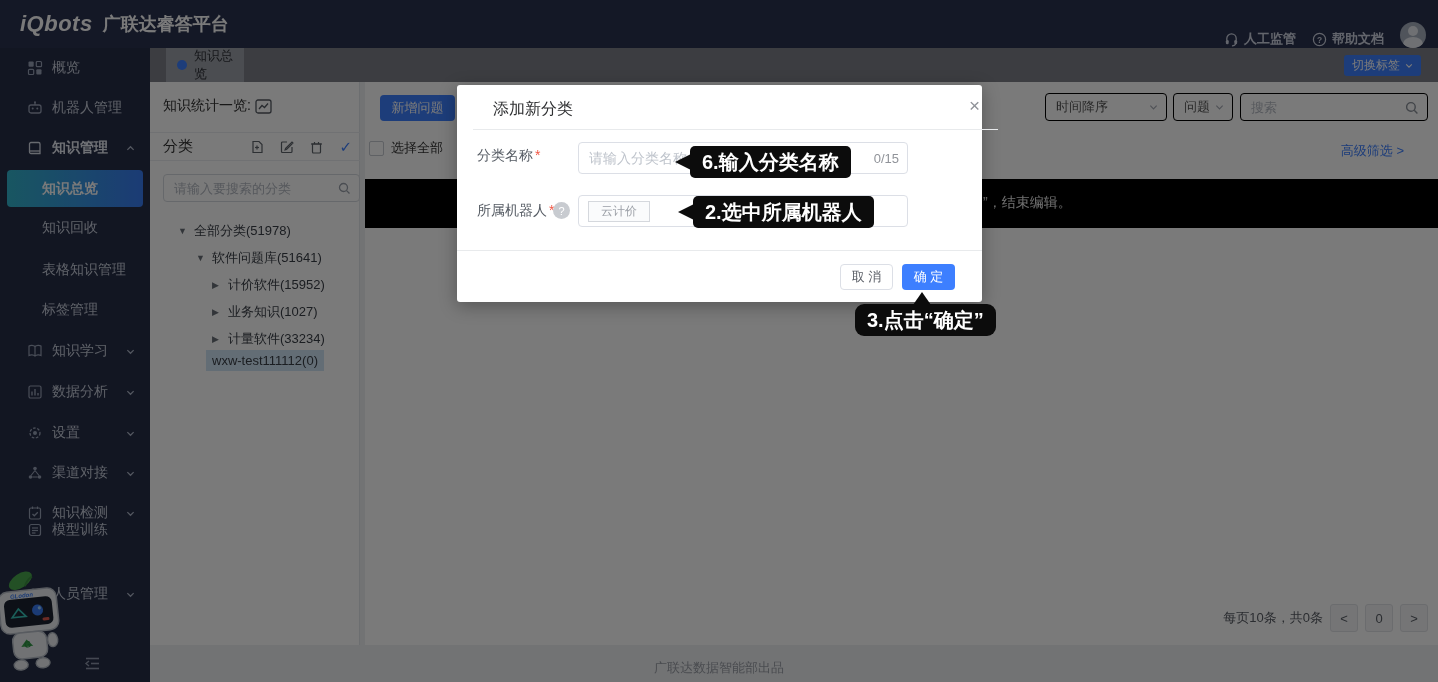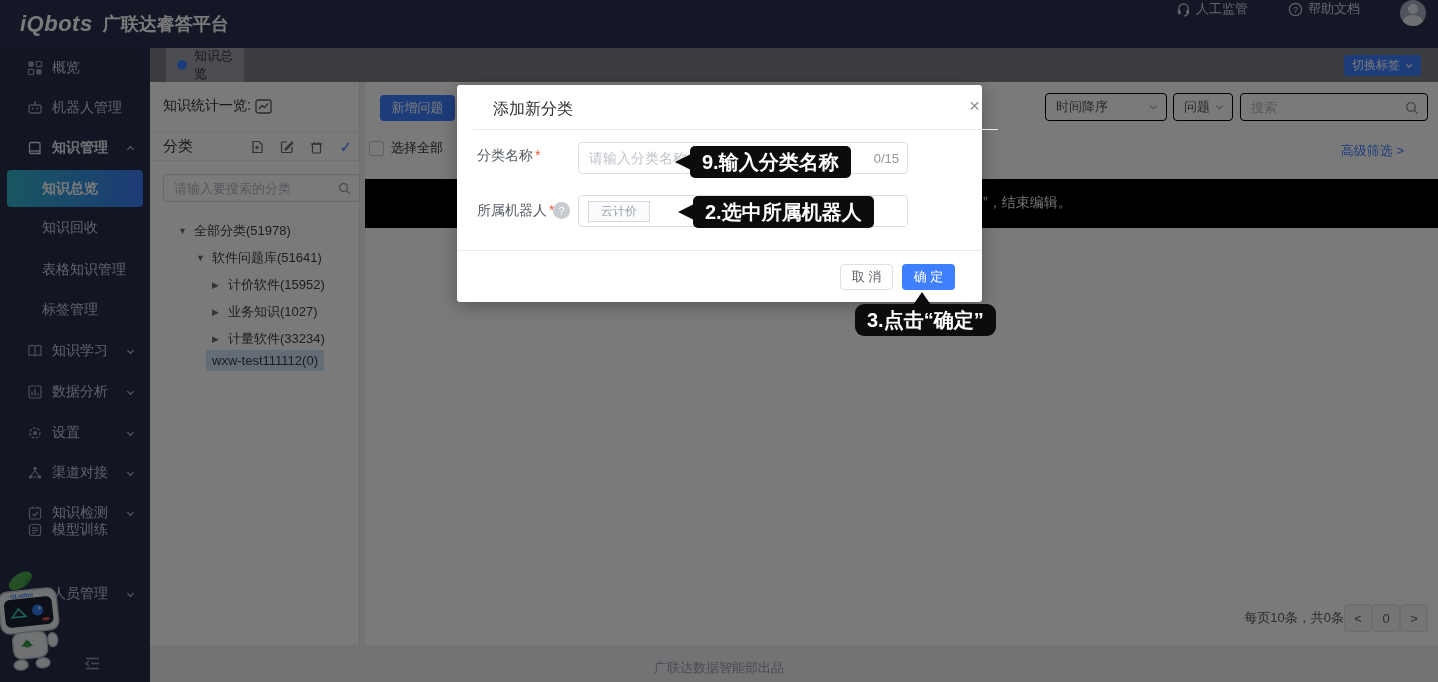--- a/index.html
+++ b/index.html
@@ -5,21 +5,21 @@
   * { margin:0; padding:0; box-sizing:border-box; }
   html,body { width:1438px; height:682px; overflow:hidden; }
   body { font-family:"Liberation Sans","DejaVu Sans",sans-serif; }
   #app { position:relative; width:1438px; height:682px; background:#eef0f3; overflow:hidden; }
 
   
   .hdr { position:absolute; left:0; top:0; width:1438px; height:48px; background:#2b3350; z-index:5; }
   .logo-wrap { position:absolute; left:20px; top:0; height:48px; display:flex; align-items:center; gap:10px; }
   .logo { color:#fff; font-size:22px; font-weight:bold; font-style:italic; letter-spacing:0.5px; }
   .brand { color:#fff; font-size:18px; font-weight:bold; }
-  .hdr-right { position:absolute; right:12px; top:0; height:48px; display:flex; align-items:flex-start; gap:40px; }
+  .hdr-right { position:absolute; right:12px; top:0; height:48px; display:flex; align-items:flex-end; gap:16px;font-weight:bold; }
   .hdr-link { display:flex; align-items:center; gap:5px; color:#cfd4e2; font-size:13px; cursor:pointer; }
   .avatar { width:26px; height:26px; border-radius:50%; background:#a8b0bf; position:relative; overflow:hidden; }
   .avatar:before { content:""; position:absolute; left:8px; top:4px; width:10px; height:10px; border-radius:50%; background:#e8ebf0; }
   .avatar:after { content:""; position:absolute; left:3px; top:15px; width:20px; height:14px; border-radius:50%; background:#e8ebf0; }
 
   
   .sidebar { position:absolute; left:0; top:48px; width:150px; height:634px; background:#262e47; z-index:4; }
   .nav-item { position:absolute; left:0; width:150px; height:28px; display:flex; align-items:center; color:#c6ccda; font-size:14px; cursor:pointer; }
   .nav-item .nic { width:16px; height:16px; margin-left:27px; margin-right:9px; flex:0 0 auto; }
   .nav-chev { position:absolute; right:16px; width:8px; height:8px; }
@@ -61,21 +61,21 @@
   .sel-field { left:808px; width:60px; padding-left:10px; }
   .search-box { left:875px; width:188px; }
   .search-box input { border:none; outline:none; background:transparent; width:150px; padding-left:10px; font-size:13px; color:#333; font-family:inherit; }
   .search-box input::placeholder { color:#b4b9c2; }
   .search-box .mag { position:absolute; right:8px; top:7px; }
   .selall { position:absolute; left:4px; top:57px; display:flex; align-items:center; gap:7px; font-size:13px; color:#333; }
   .cbx { width:15px; height:15px; border:1px solid #c6cad2; border-radius:2px; background:#fff; cursor:pointer; }
   .advfilter { position:absolute; right:34px; top:60px; font-size:13px; color:var(--accent); cursor:pointer; }
   .blackbar { position:absolute; left:0; top:97px; width:1073px; height:49px; background:#000; }
   .blackbar span { position:absolute; left:618px; top:15px; color:#e8e8e8; font-size:14px; }
-  .pager { position:absolute; right:10px; top:522px; display:flex; align-items:center; font-size:13px; color:#5a5e66;justify-content:flex-end; }
+  .pager { position:absolute; right:10px; top:522px; display:flex; align-items:center; gap:7px; font-size:13px; color:#5a5e66;justify-content:flex-end; }
   .pbtn { width:28px; height:28px; border:1px solid #e0e2e6; border-radius:3px; background:#f4f5f7; display:flex; align-items:center; justify-content:center; font-size:13px; color:#5a5e66; cursor:pointer; }
 
   .footer { position:absolute; left:0; top:645px; width:1438px; height:37px; background:#eef0f3; display:flex; align-items:flex-start; justify-content:center; }
   .footer span { margin-top:14px; font-size:13px; color:#9a9ea6; }
 
   
   .overlay { position:absolute; left:0; top:0; width:1438px; height:682px; background:rgba(0,0,0,0.52); z-index:50; }
   .modal { position:absolute; left:457px; top:85px; width:525px; height:217px; background:#fff; border-radius:3px; z-index:60; box-shadow:0 4px 18px rgba(0,0,0,0.3); }
   .m-head { position:absolute; left:0; top:0; width:100%; height:45px; border-bottom:1px solid #e8eaec;margin-left:16px; }
   .m-title { position:absolute; left:20px; top:14px; font-size:16px; color:#303133; }
@@ -476,21 +476,21 @@
       <span class="m-tag">云计价</span>
     </div>
     <div class="m-foot">
       <button class="m-cancel">取 消</button>
       <button class="btn-primary m-ok">确 定</button>
     </div>
   </div>
 
   <div class="ann ann1">
     <span class="arr-l"></span>
-    <span>9.输入分类名称</span>
+    <span>6.输入分类名称</span>
   </div>
   <div class="ann ann2">
     <span class="arr-l"></span>
     <span>2.选中所属机器人</span>
   </div>
   <div class="ann ann3">
     <span class="arr-u"></span>
     <span>3.点击“确定”</span>
   </div>
 

